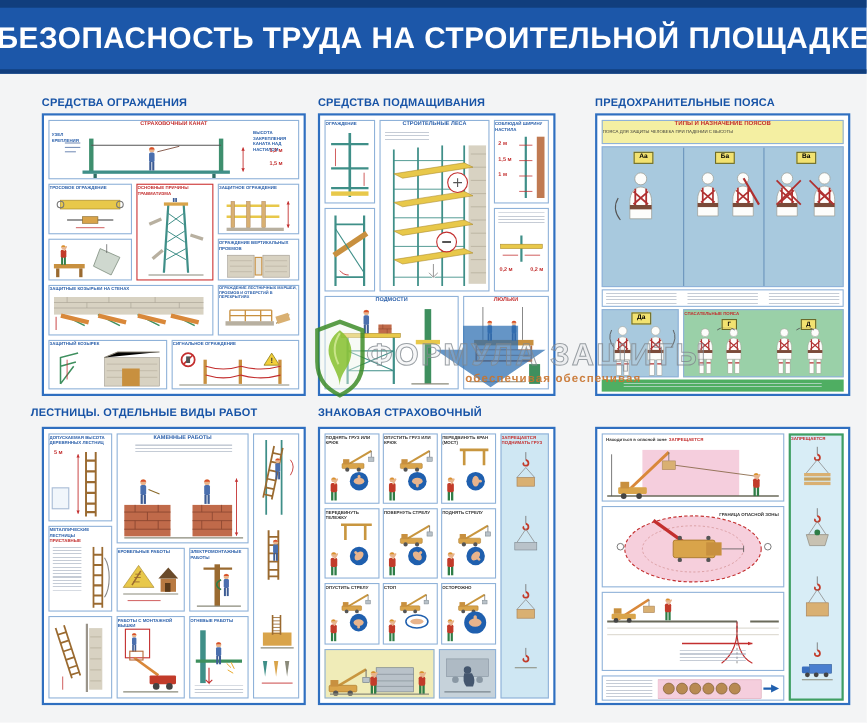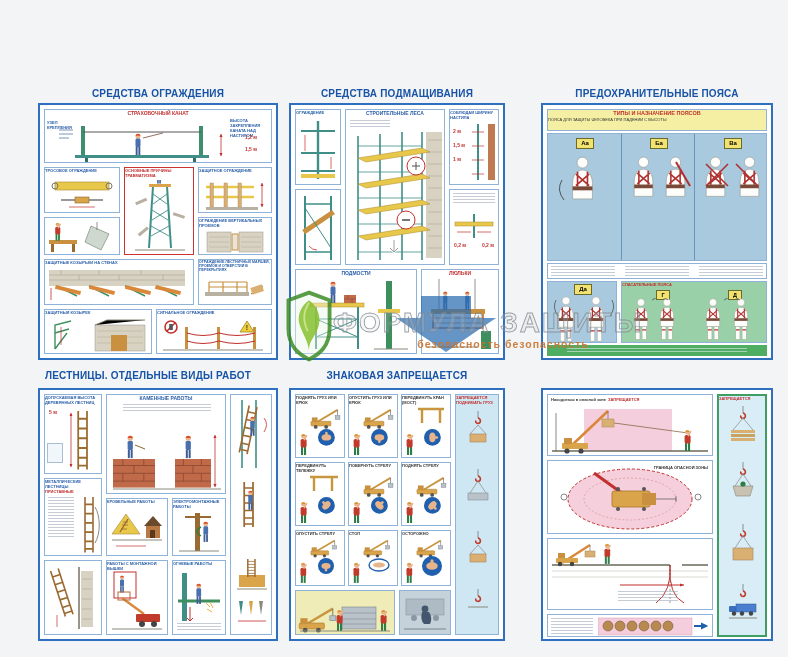--- a/index.html
+++ b/index.html
@@ -1,21 +1,21 @@
 <!DOCTYPE html>
 <html><head>
 <meta charset="utf-8">
 <style>
   html,body{margin:0;padding:0}
   .page{position:relative;width:788px;height:657px;background:#f3f4f5;font-family:"Liberation Sans",sans-serif;overflow:hidden}
   
   .band{position:absolute;left:0;top:0;width:788px;height:67px;background:#1c57a9;border-top:7px solid #113e7d;border-bottom:4px solid #113e7d;box-sizing:border-box;display:flex;align-items:center;justify-content:center}
   .band-title{color:#fff;font-weight:bold;font-size:27px;letter-spacing:.5px;white-space:nowrap}
   
-  .ptitle{position:absolute;color:#1753a6;font-weight:bold;font-size:10px;text-align:center;letter-spacing:.2px}
+  .ptitle{position:absolute;color:#1753a6;font-weight:bold;font-size:10px;text-align:left;letter-spacing:.2px}
   .poster{position:absolute;background:#fff;border:2px solid #2f6fc0;box-sizing:border-box}
   .cell{position:absolute;border:1px solid #8fb2d9;box-sizing:border-box;overflow:hidden;background:#fff}
   .cell.rb{border:1px solid #cc3333}
   .cap{font-size:5px;line-height:1.08;text-align:center;font-weight:bold;padding:1px 1px 0 1px}
   .cap4{font-size:4px}
   .cr{color:#c32f2f}.cb{color:#2a5faa}.ck{color:#333}
   .dim{position:absolute;color:#c32f2f;font-size:5px;font-weight:bold;white-space:nowrap}
   .fk{position:absolute;background:repeating-linear-gradient(#96a2b4 0,#96a2b4 1px,transparent 1px,transparent 3px);opacity:.55}
   .note{position:absolute;background:#f1f6fb;border:1px solid #aabdd6;box-sizing:border-box}
   svg{display:block}
@@ -92,26 +92,29 @@
           <circle cx="14" cy="11.5" r="2.2" fill="#444"></circle>
           <circle cx="23" cy="11.5" r="2.2" fill="#444"></circle>
       </g>
       <g id="g-bwall">
           <rect x="0" y="0" width="30" height="22" fill="#c06a4a"></rect>
           <path d="M0 5 h30 M0 11 h30 M0 17 h30 M7 0 v5 M15 5 v6 M7 11 v6 M22 0 v5 M22 11 v6" stroke="#8a4630" stroke-width=".6"></path>
         </g>
     </defs>
   </svg>
 
+  <header class="band">
+    <div class="band-title">БЕЗОПАСНОСТЬ ТРУДА НА СТРОИТЕЛЬНОЙ ПЛОЩАДКЕ</div>
+  </header>
 
   <div class="ptitle" style="left:38px;top:88px;width:240px">СРЕДСТВА ОГРАЖДЕНИЯ</div>
   <div class="ptitle" style="left:541px;top:88px;width:232px">ПРЕДОХРАНИТЕЛЬНЫЕ ПОЯСА</div>
   <div class="ptitle" style="left:289px;top:88px;width:216px">СРЕДСТВА ПОДМАЩИВАНИЯ</div>
   <div class="ptitle" style="left:28px;top:370px;width:240px">ЛЕСТНИЦЫ. ОТДЕЛЬНЫЕ ВИДЫ РАБОТ</div>
-  <div class="ptitle" style="left:289px;top:370px;width:216px">ЗНАКОВАЯ ЗАПРЕЩАЕТСЯ</div>
+  <div class="ptitle" style="left:289px;top:370px;width:216px">ЗНАКОВАЯ СТРАХОВОЧНЫЙ</div>
 
   <section class="poster" style="left:38px;top:103px;width:240px;height:257px">
     <div class="cell" style="left:4px;top:4px;width:228px;height:54px">
       <div class="cap cr">СТРАХОВОЧНЫЙ КАНАТ</div>
       <div class="cap4 cb abs" style="left:2px;top:10px;width:34px;font-weight:bold">УЗЕЛ КРЕПЛЕНИЯ</div>
       <div class="cap4 cb abs" style="right:1px;top:8px;width:40px;font-weight:bold">ВЫСОТА ЗАКРЕПЛЕНИЯ КАНАТА НАД НАСТИЛОМ</div>
       <span class="dim" style="right:14px;top:24px">1,2 м</span>
       <span class="dim" style="right:14px;top:36px">1,5 м</span>
       <svg class="abs" style="left:6px;top:14px" width="180" height="38" viewBox="0 0 180 38">
         <rect x="30" y="2" width="4" height="30" fill="#3e8f6e"></rect>
@@ -708,16 +711,16 @@
       <path d="M38 0 h50 v22 h25 L63 56 L13 22 h25 z" fill="#2a6cb0" opacity=".72"></path>
     </svg>
     <svg class="abs" style="left:38px;top:2px" width="52" height="72" viewBox="0 0 40 56">
       <path d="M20 2 L36 8 V30 C36 44 28 50 20 54 C12 50 4 44 4 30 V8 Z" fill="#eef6ec" fill-opacity=".5" stroke="#3e8c28" stroke-width="3" opacity=".85"></path>
       <path d="M20 8 C28 14 31 24 25 34 C22 39 20 42 20 47 C19 39 15 34 13 28 C10 20 14 12 20 8 Z" fill="#86c02e" opacity=".85"></path>
       <path d="M20 10 C16 16 15 24 19 32" stroke="#cfe890" stroke-width="1.4" fill="none" opacity=".9"></path>
     </svg>
     <svg class="abs" style="left:88px;top:14px" width="320px" height="40" viewBox="0 0 320 40">
       <text x="0" y="30" font-family="Liberation Sans, sans-serif" font-size="28" font-weight="bold" letter-spacing="2" fill="rgba(205,210,216,0.22)" stroke="#82898f" stroke-width="0.9" opacity=".8">ФОРМУЛА ЗАЩИТЫ</text>
     </svg>
-    <div class="wm-tag">безопасность безопасность</div>
+    <div class="wm-tag">обеспечивая обеспечивая</div>
   </div>
 
 </div>
 
 </body></html>

